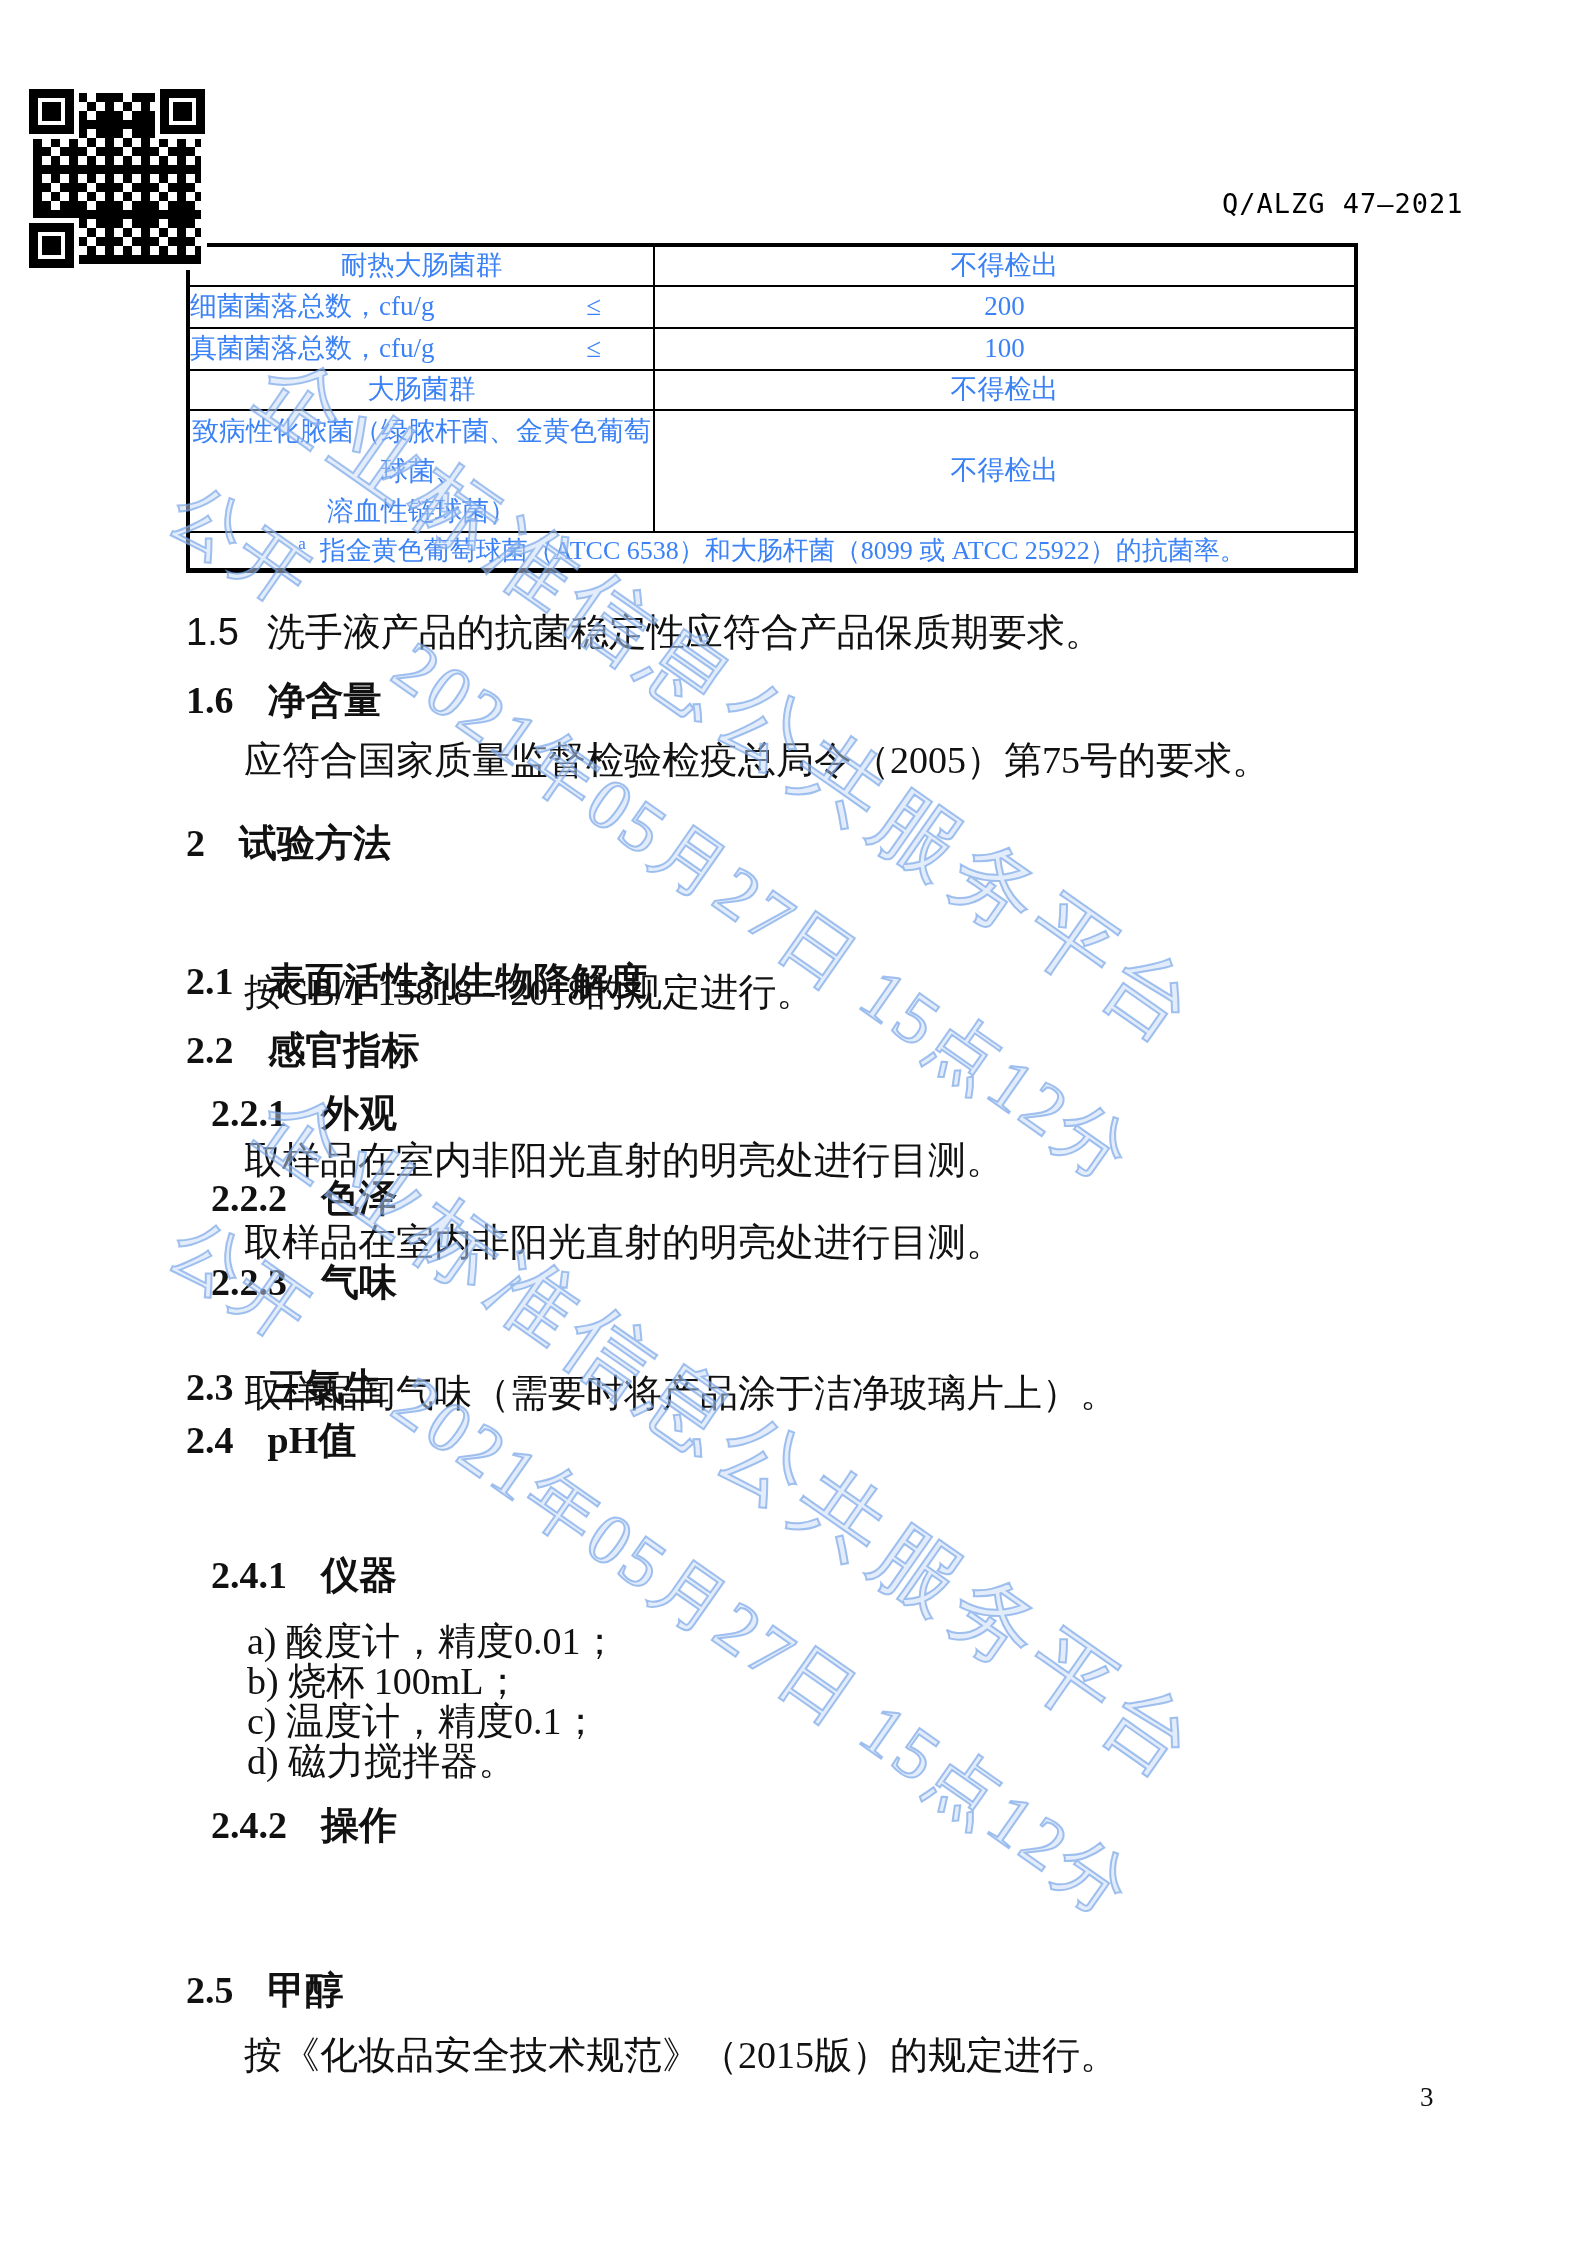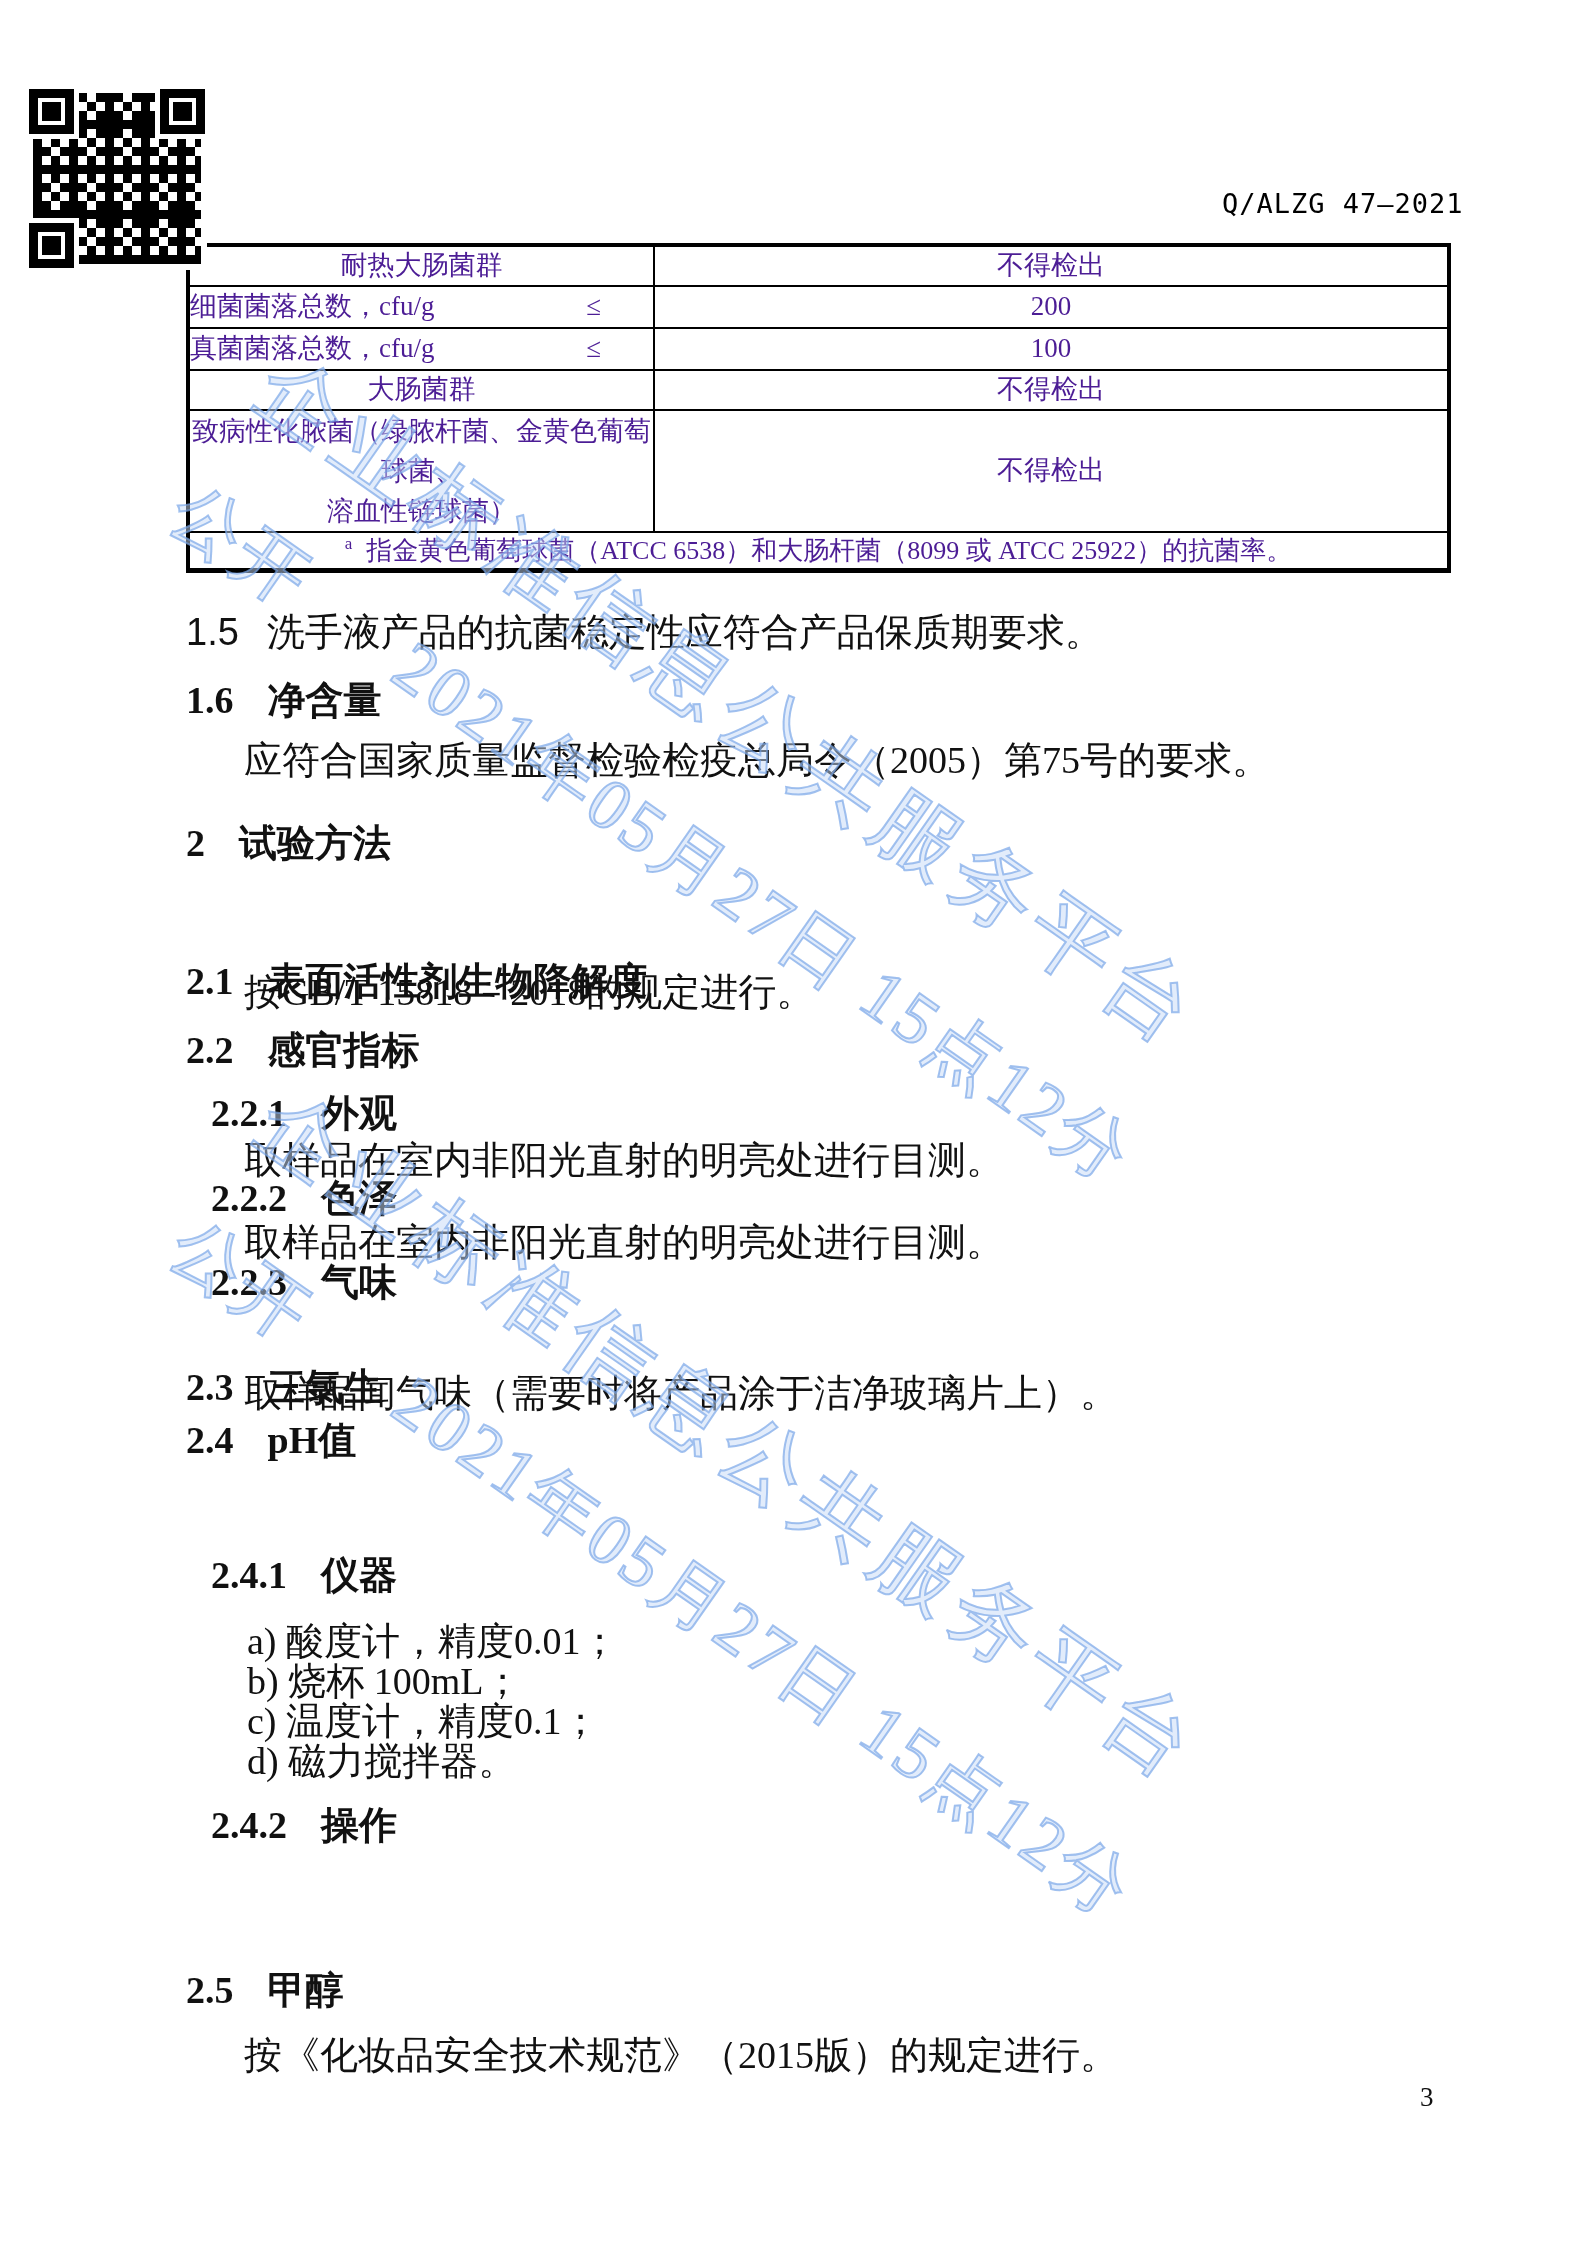--- a/index.html
+++ b/index.html
@@ -21,23 +21,23 @@
   .finder.tl{left:2px;top:2px;}
   .finder.tr{right:2px;top:2px;}
   .finder.bl{left:2px;bottom:2px;}
   
   .doc-number{
     position:absolute;top:188px;left:1222px;z-index:2;
     font-family:"DejaVu Sans Mono",monospace;font-size:27px;letter-spacing:1px;color:#000;
   }
   
   table.spec{
-    position:absolute;left:186px;top:243px;width:1265px;z-index:2;
+    position:absolute;left:186px;top:243px;width:1172px;z-index:2;
     border-collapse:collapse;table-layout:fixed;background:transparent;
-    font-size:27px;color:#4c1d95;
+    font-size:27px;color:#3b82f6;
   }
   table.spec{border:4px solid #000;border-bottom-width:5px;}
   table.spec td{border:2px solid #000;padding:0;vertical-align:middle;line-height:1.25;}
   td.cell-l{width:463px;padding-left:44px;text-align:left;}
   td.cell-l .op{float:right;margin-right:52px;}
   td.cell-lc{width:463px;text-align:center;}
   td.cell-v{text-align:center;}
   td.fnote{padding-left:40px;font-size:26px;text-align:center;}
   td.fnote sup{font-size:17px;margin-right:14px;}
   .two-line{text-align:center;line-height:40px;}

